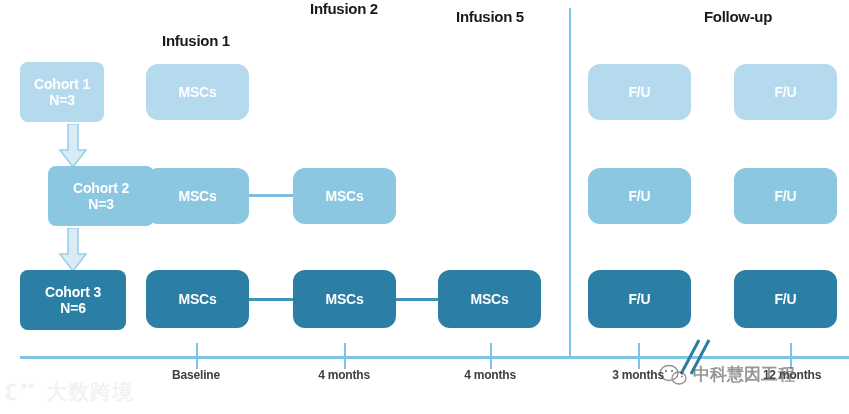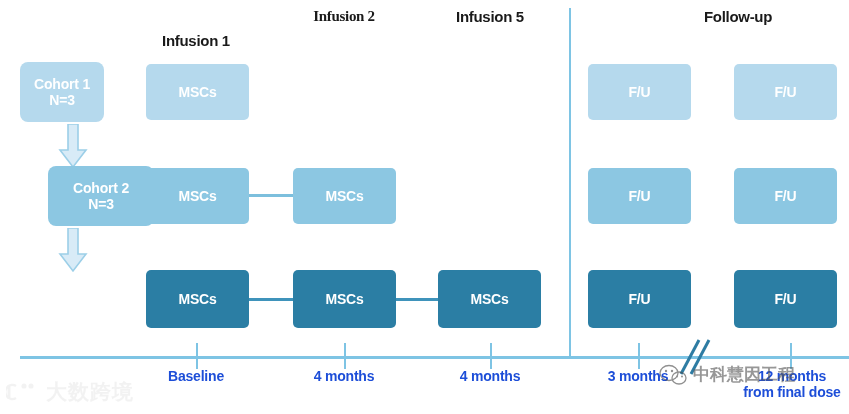--- a/index.html
+++ b/index.html
@@ -24,21 +24,21 @@
     color: #1a1a1a;
     letter-spacing: -0.3px;
     white-space: nowrap;
     text-align: center;
     transform: translateX(-50%);
   }
 
   
   .box {
     position: absolute;
-    border-radius: 5px;
+    border-radius: 12px;
     display: flex;
     align-items: center;
     justify-content: center;
     color: #ffffff;
     font-weight: 700;
     font-size: 14px;
     line-height: 1.15;
     text-align: center;
     letter-spacing: -0.2px;
   }
@@ -79,23 +79,23 @@
     height: 3px;
     background: #7ec4e4;
   }
   .tick {
     position: absolute;
     width: 2px;
     background: #7ec4e4;
   }
   .tick-label {
     position: absolute;
-    font-size: 14px;
-    font-weight: 700;
-    color: #1d4ed8;
+    font-size: 12px;
+    font-weight: 700;
+    color: #404040;
     white-space: nowrap;
     transform: translateX(-50%);
     letter-spacing: -0.2px;
     text-align: center;
   }
   .tick-label .l2 { display: block; }
   .axis-break {
     position: absolute;
     width: 46px;
     height: 40px;
@@ -128,21 +128,21 @@
     color: #585858;
     letter-spacing: 0px;
   }
 </style>
 </head>
 <body>
 
 <div id="canvas">
 
   <div class="col-header" style="left:196px; top:8px;margin-top:24px;">Infusion 1</div>
-  <div class="col-header" style="left:344px; top:8px;font-family:Liberation Serif, serif;">Infusion 2</div>
+  <div class="col-header" style="left:344px; top:0;">Infusion 2</div>
   <div class="col-header" style="left:490px; top:8px;">Infusion 5</div>
   <div class="col-header" style="left:712px; top:8px;margin-left:26px;">Follow-up</div>
 
   <div class="divider" style="left:569px; top:8px; height:350px;"></div>
 
   <div class="box cohort row1" style="left:20px; top:62px; width:84px; height:60px;">
     <div>
       <span class="lbl">Cohort 1</span>
       <span class="lbl2">N=3</span>
     </div>
@@ -190,20 +190,26 @@
   <div class="box row2" style="left:734px; top:168px; width:103px; height:56px;">
     <span>F/U</span>
   </div>
 
   <div class="esc-arrow" style="left:58px; top:228px;">
     <svg width="30" height="45" viewBox="0 0 30 45">
       <polygon points="10,0 20,0 20,26 28,26 15,43 2,26 10,26" fill="#d8ebf7" stroke="#9ccfe8" stroke-width="1.6"></polygon>
     </svg>
   </div>
 
+  <div class="box cohort row3" style="left:20px; top:270px; width:106px; height:60px;">
+    <div>
+      <span class="lbl">Cohort 3</span>
+      <span class="lbl2">N=6</span>
+    </div>
+  </div>
 
   <div class="box row3" style="left:146px; top:270px; width:103px; height:58px;">
     <span>MSCs</span>
   </div>
 
   <div class="connector row3" style="left:249px; top:298px; width:44px;"></div>
 
   <div class="box row3" style="left:293px; top:270px; width:103px; height:58px;">
     <span>MSCs</span>
   </div>
@@ -244,21 +250,20 @@
     <span>4 months</span>
   </div>
   <div class="tick-label" style="left:490px; top:368px;">
     <span>4 months</span>
   </div>
   <div class="tick-label" style="left:638px; top:368px;">
     <span>3 months</span>
   </div>
   <div class="tick-label" style="left:792px; top:368px;">
     <span>12 months</span>
-    <span class="l2">from final dose</span>
   </div>
 
   <div class="wm-left" style="left:6px; top:378px;">
     <svg width="34" height="22" viewBox="0 0 34 22">
       <path d="M3 4 L3 18" stroke="#e6e6e6" stroke-width="3" fill="none"></path>
       <path d="M10 5 a7 7 0 1 0 0 12" stroke="#e6e6e6" stroke-width="2.5" fill="none"></path>
       <circle cx="18" cy="5" r="2.6" fill="#e6e6e6"></circle>
       <circle cx="25" cy="5" r="2.6" fill="#e6e6e6"></circle>
     </svg>
     <span class="wm-text">大数跨境</span>

